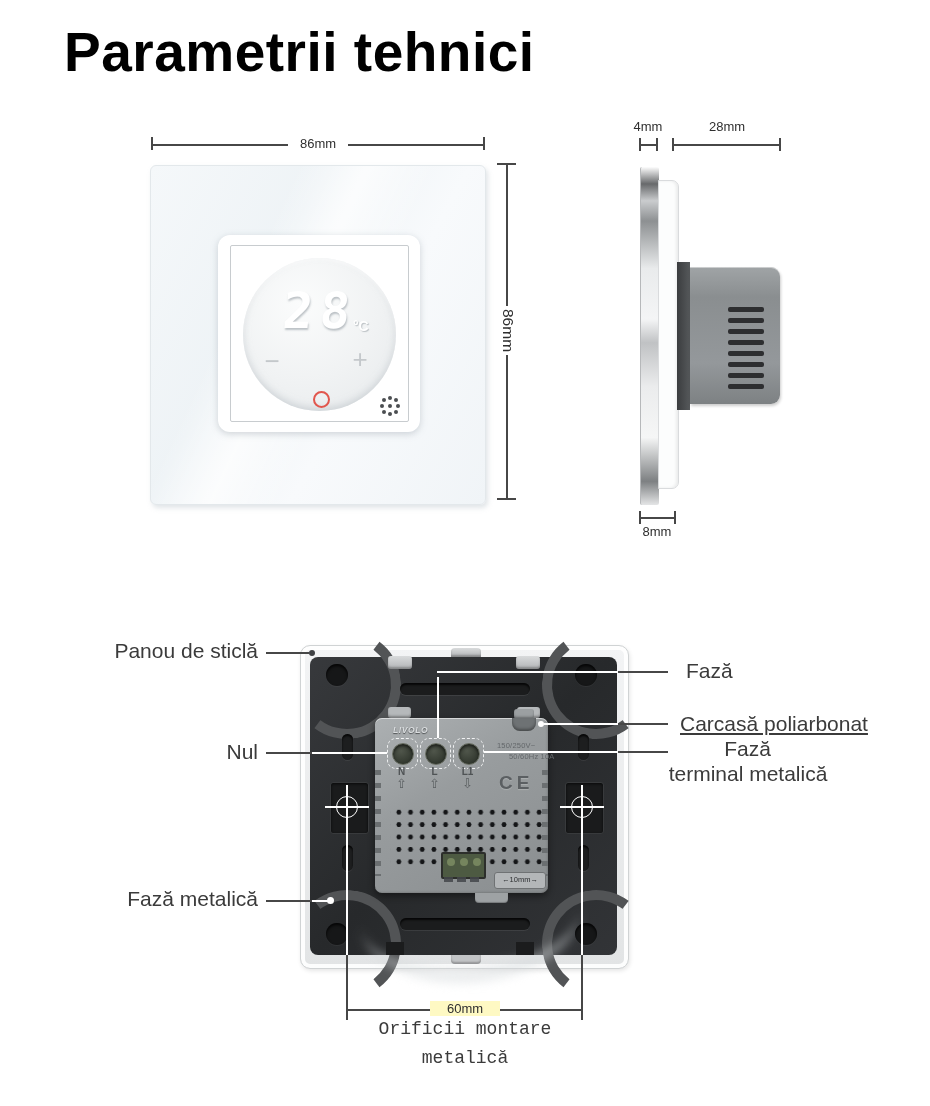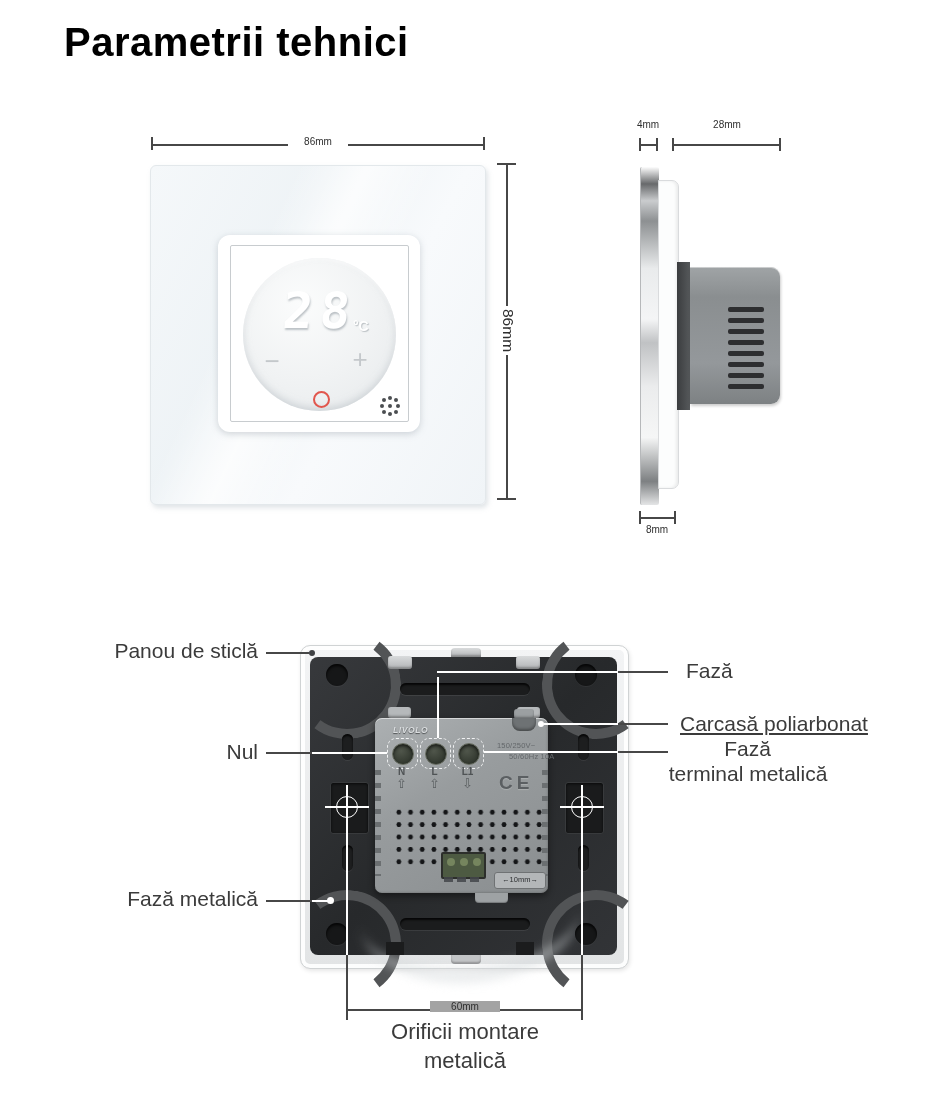--- a/index.html
+++ b/index.html
@@ -5,21 +5,21 @@
   html,body{margin:0;padding:0;background:#fff;}
   body{width:930px;height:1106px;position:relative;overflow:hidden;
        font-family:"Liberation Sans","DejaVu Sans",sans-serif;color:#3a3a3a;}
   .nw{white-space:nowrap;}
   
   .h{position:absolute;height:1.5px;background:#474747;}
   .v{position:absolute;width:1.5px;background:#474747;}
   .h.wt,.v.wt{background:#ffffff;}
   .tick{position:absolute;width:1.5px;height:13px;background:#474747;}
   .tkh{position:absolute;height:1.5px;width:19px;background:#474747;}
-  .dimtxt{position:absolute;font-size:10px;color:#2f2f2f;text-align:center;}
+  .dimtxt{position:absolute;font-size:13px;color:#2f2f2f;text-align:center;}
   .ann{position:absolute;font-size:21px;color:#3b3b3b;}
   .dot{position:absolute;border-radius:50%;}
   
   .panel{position:absolute;left:150px;top:165px;width:334px;height:338px;border-radius:6px;
          border:1px solid #e3e8eb;box-shadow:2px 3px 5px rgba(170,180,190,.35);
          background:linear-gradient(118deg,#f5f8fa 0%,#eef3f6 35%,#f8fafc 62%,#f0f4f7 100%);}
   .sheen{position:absolute;inset:0;border-radius:6px;
          background:linear-gradient(115deg,rgba(255,255,255,0) 30%,rgba(255,255,255,.75) 44%,rgba(255,255,255,0) 58%);}
   .dsq{position:absolute;left:218px;top:235px;width:202px;height:197px;border-radius:12px;background:#fff;
        box-shadow:0 2px 7px rgba(125,138,150,.35);}
@@ -88,24 +88,24 @@
   .cren{position:absolute;top:770px;width:6px;height:106px;
         background:repeating-linear-gradient(180deg,#6b6f71 0 5.5px,rgba(0,0,0,0) 5.5px 13px);}
   .gblock{position:absolute;left:441px;top:852px;width:41px;height:23px;background:#4d5a42;
           border:2px solid #2c2e2b;border-radius:2px;}
   .gslot{position:absolute;left:447px;top:858px;width:8px;height:8px;border-radius:50%;background:#75855e;
          box-shadow:13px 0 0 #75855e,26px 0 0 #75855e;}
   .gmarks{position:absolute;left:444px;top:877px;width:37px;height:5px;opacity:.85;
           background:repeating-linear-gradient(90deg,#43464a 0 9px,rgba(0,0,0,0) 9px 13px);}
   .gauge{position:absolute;left:494px;top:872px;width:50px;height:15px;background:#b3b6b8;border:1px solid #6f7274;
          border-radius:3px;font-size:7.5px;color:#2e3032;text-align:center;line-height:14px;}
-  .title{position:absolute;left:64px;top:20px;font-size:40px;font-weight:bold;color:#000;letter-spacing:.5px;}
+  .title{position:absolute;left:64px;top:20px;font-size:55px;font-weight:bold;color:#000;letter-spacing:.5px;}
   .vdim{position:absolute;left:499px;top:306px;writing-mode:vertical-rl;text-orientation:mixed;
         font-size:15.5px;color:#2f2f2f;background:#fff;padding:3px 0;}
-  .ordtxt{position:absolute;width:270px;left:330px;text-align:center;font-size:22px;color:#3b3b3b;}
+  .ordtxt{position:absolute;width:270px;left:330px;text-align:center;font-size:18px;color:#3b3b3b;font-family:Liberation Mono, monospace;}
 </style>
 </head>
 <body>
 
 <div class="title nw">Parametrii tehnici</div>
 
 <div class="tick" style="left:151px;top:137px;"></div>
 <div class="tick" style="left:483px;top:137px;"></div>
 <div class="h" style="left:152px;top:144px;width:332px;"></div>
 <div class="dimtxt" style="left:288px;top:136px;width:60px;background:#fff;">86mm</div>
@@ -253,15 +253,15 @@
 <div class="ann nw" style="left:60px;top:887px;width:198px;text-align:right;">Fază metalică</div>
 <div class="h" style="left:266px;top:900px;width:46px;"></div>
 <div class="h wt" style="left:312px;top:900px;width:17px;"></div>
 <div class="dot" style="left:327px;top:897px;width:7px;height:7px;background:#fff;"></div>
 
 <div class="v wt" style="left:346px;top:818px;height:137px;"></div>
 <div class="v wt" style="left:581px;top:818px;height:137px;"></div>
 <div class="v" style="left:346px;top:955px;height:65px;"></div>
 <div class="v" style="left:581px;top:955px;height:65px;"></div>
 <div class="h" style="left:347px;top:1009px;width:236px;"></div>
-<div class="dimtxt" style="left:430px;top:1001px;width:70px;background:#a3a3a3;">60mm</div>
+<div class="dimtxt" style="left:430px;top:1001px;width:70px;background:#fef9c3;">60mm</div>
 <div class="ordtxt nw" style="top:1019px;">Orificii montare</div>
 <div class="ordtxt nw" style="top:1048px;">metalică</div>
 
 </body></html>

